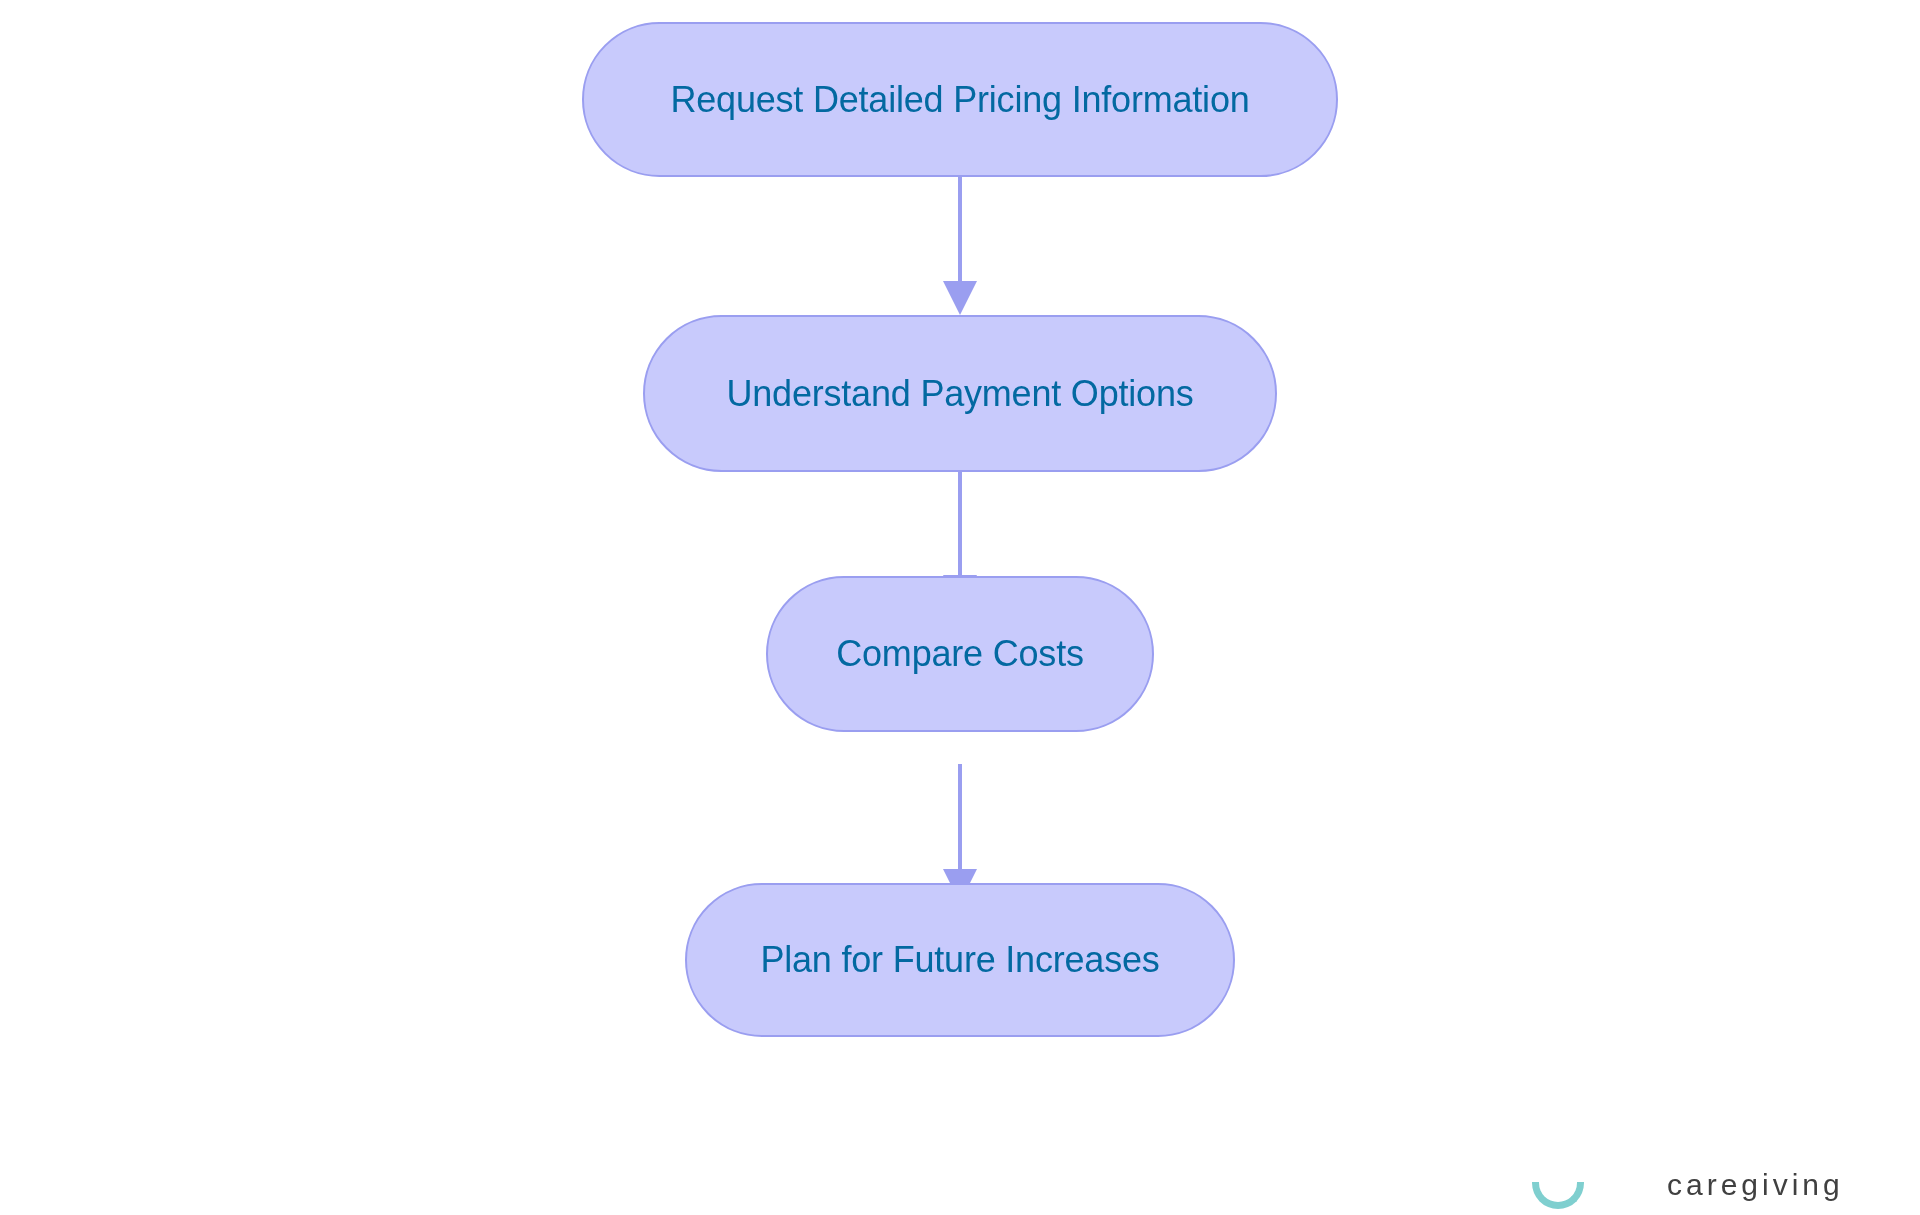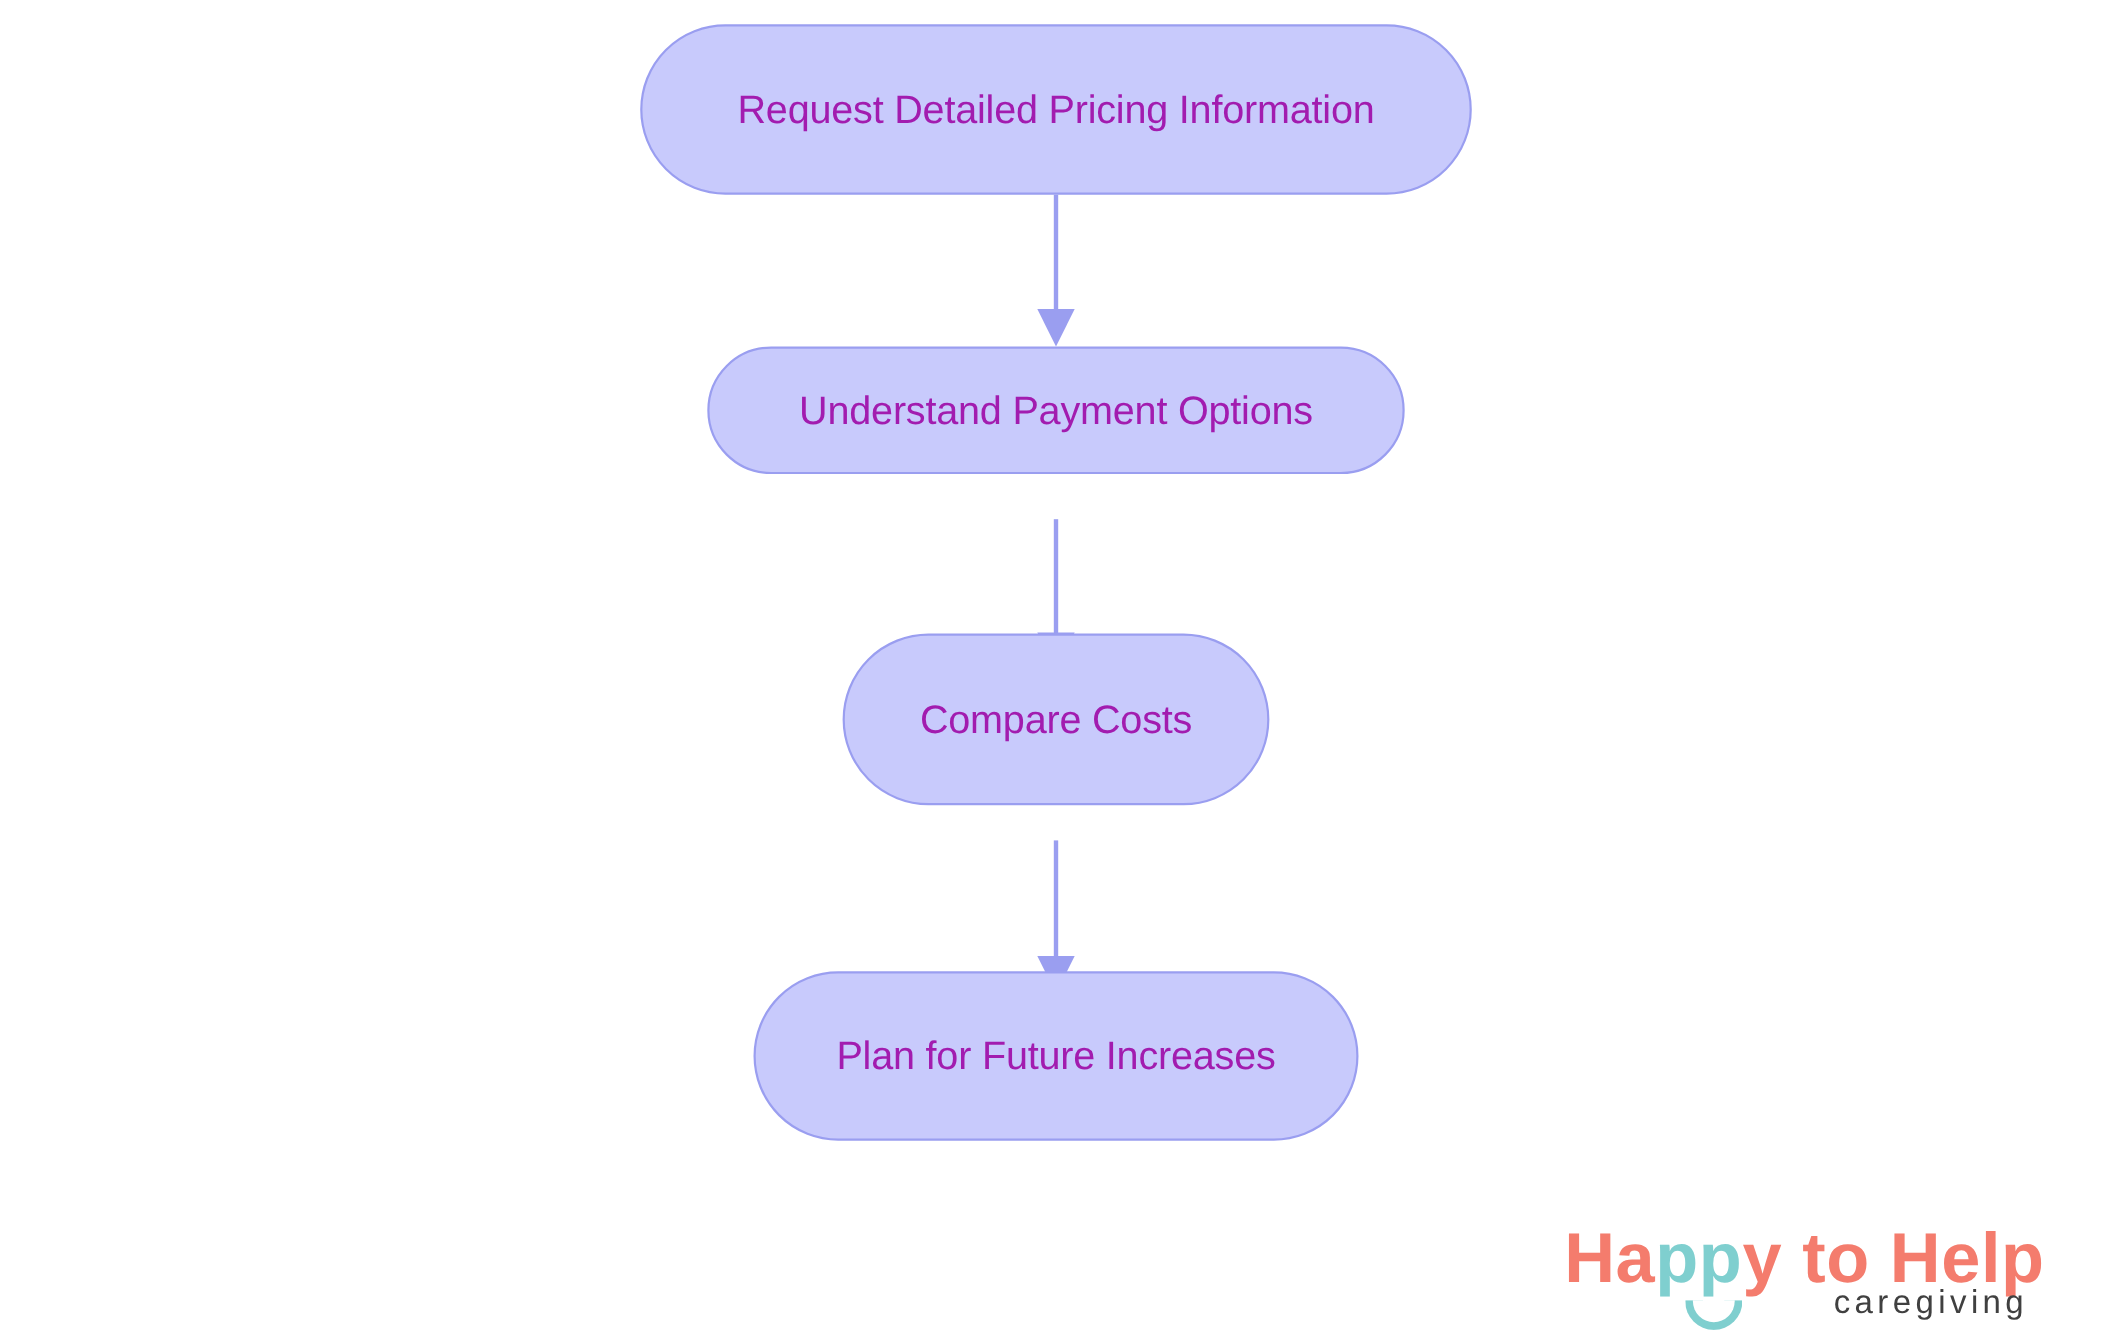--- a/index.html
+++ b/index.html
@@ -4,21 +4,21 @@
   <style>
     html, body { margin: 0; padding: 0; background: #ffffff; }
     body { width: 1920px; height: 1215px; position: relative; overflow: hidden;
            font-family: "Liberation Sans", "DejaVu Sans", sans-serif; }
     .node {
       position: absolute; box-sizing: border-box;
       background: #c8cafc; border: 2.5px solid #9a9ef0;
       border-radius: 80px;
       display: flex; align-items: center; justify-content: center;
     }
-    .node span { color: #a21caf; font-size: 36px; white-space: nowrap; letter-spacing: -0.2px; }
+    .node span { color: #0369a1; font-size: 36px; white-space: nowrap; letter-spacing: -0.2px; }
     .edge { position: absolute; left: 958px; width: 4px; background: #9a9ef0; }
     .arrowhead {
       position: absolute; left: 943px; width: 0; height: 0;
       border-left: 17px solid transparent; border-right: 17px solid transparent;
       border-top: 34px solid #9a9ef0;
     }
     .logo { position: absolute; left: 1422px; top: 1108px; width: 460px; height: 100px; }
     .logo-main { position: absolute; left: 0; top: 0; font-size: 64px; font-weight: bold; line-height: 70px; white-space: nowrap; letter-spacing: 0.5px; }
     .logo-main .coral { color: #f47c6d; }
     .logo-main .teal { color: #7fcfcf; }
@@ -30,38 +30,35 @@
 <body>
 
 <div>
   <div class="node" style="left:582px; top:22px; width:756px; height:155px;">
     <span>Request Detailed Pricing Information</span>
   </div>
 
   <div class="edge" style="top:177px; height:106px;"></div>
   <div class="arrowhead" style="top:281px;"></div>
 
-  <div class="node" style="left:643px; top:315px; width:634px; height:116px;">
+  <div class="node" style="left:643px; top:315px; width:634px; height:157px;">
     <span>Understand Payment Options</span>
   </div>
 
   <div class="edge" style="top:472px; height:104px;"></div>
   <div class="arrowhead" style="top:575px;"></div>
 
   <div class="node" style="left:766px; top:576px; width:388px; height:156px;">
     <span>Compare Costs</span>
   </div>
 
   <div class="edge" style="top:764px; height:106px;"></div>
   <div class="arrowhead" style="top:869px;"></div>
 
   <div class="node" style="left:685px; top:883px; width:550px; height:154px;">
     <span>Plan for Future Increases</span>
   </div>
 </div>
 
 <div class="logo">
-  <div class="logo-main">
-    <span class="coral">Ha</span><span class="teal">pp</span><span class="coral">y</span><span class="coral"> to Help</span>
-  </div>
   <div class="smile"></div>
   <div class="logo-sub">caregiving</div>
 </div>
 
 </body></html>

